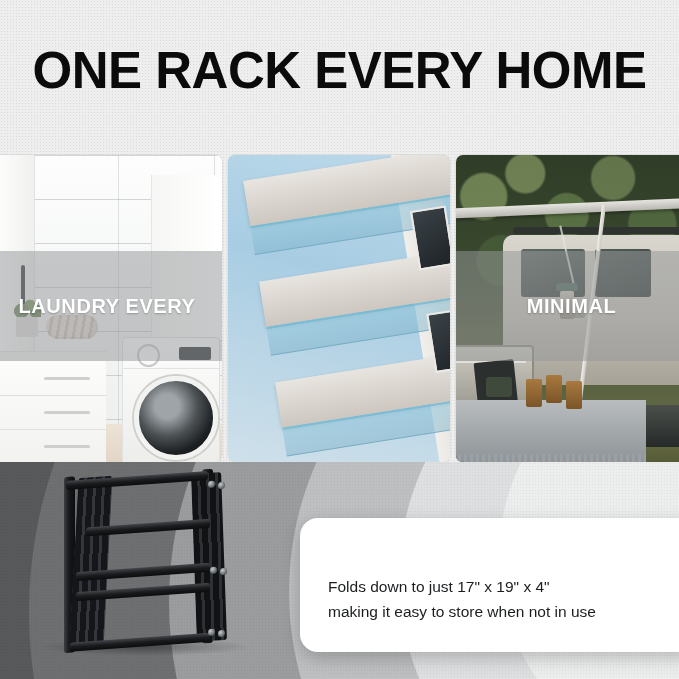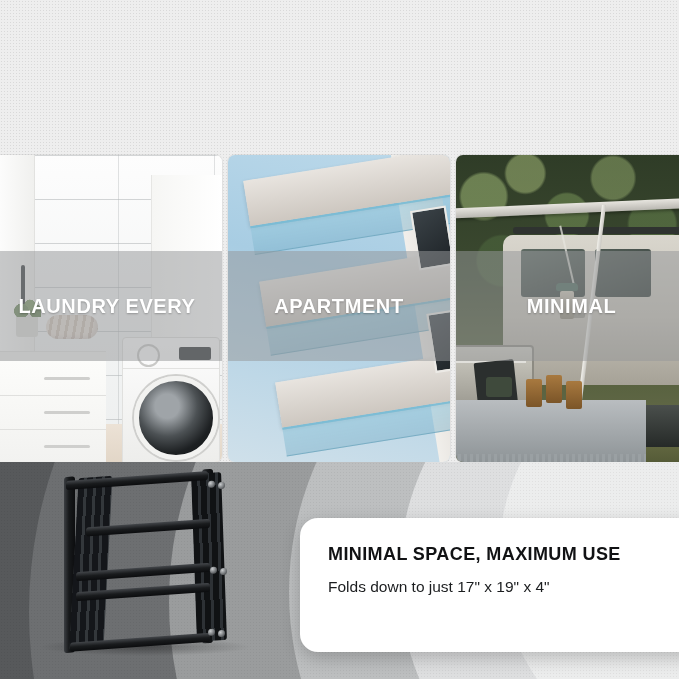--- a/index.html
+++ b/index.html
@@ -193,20 +193,21 @@
 </style>
 </head>
 <body>
 
 <div class="stage">
 
   <div class="top-band">
     <div class="noise"></div>
   </div>
 
+  <div class="headline">ONE RACK EVERY HOME</div>
 
   <div class="panels">
 
     <div class="panel" id="panel-0">
       <div class="scene laundry">
         <div class="tilewall"></div>
         <div class="tall-cab"></div>
         <div class="cab-handle"></div>
         <div class="upper-cab"></div>
         <div class="counter"></div>
@@ -239,23 +240,20 @@
           <div class="wallcol" style="left:150px;"></div>
           <div class="floorslab" style="top:30px;"></div>
           <div class="glassrail" style="top:76px;"></div>
           <div class="floorslab" style="top:132px;"></div>
           <div class="glassrail" style="top:178px;"></div>
           <div class="floorslab" style="top:234px;"></div>
           <div class="glassrail" style="top:280px;"></div>
           <div class="win" style="left:160px;top:86px;"></div>
           <div class="win" style="left:160px;top:190px;"></div>
         </div>
-      </div>
-      <div class="panel-overlay">
-        <span class="panel-label">APARTMENT</span>
       </div>
     </div>
 
     <div class="panel" id="panel-2">
       <div class="scene camping">
         <div class="foliage"></div>
         <div class="suv">
           <div class="suv-rack"></div>
           <div class="suv-win"></div>
           <div class="suv-win2"></div>
@@ -309,17 +307,17 @@
       <div class="rivet" style="left:166px;top:14px;"></div>
       <div class="rivet" style="left:176px;top:16px;"></div>
       <div class="rivet" style="left:168px;top:100px;"></div>
       <div class="rivet" style="left:178px;top:102px;"></div>
       <div class="rivet" style="left:166px;top:162px;"></div>
       <div class="rivet" style="left:176px;top:164px;"></div>
     </div>
   </div>
 
   <div class="card">
-    <div class="card-title">MINIMAL SPACE, MAXIMUM USE</div>
     <div class="card-line l1">Folds down to just 17" x 19" x 4"</div>
+    <div class="card-line l2">making it easy to store when not in use</div>
   </div>
 
 </div>
 
 </body></html>

